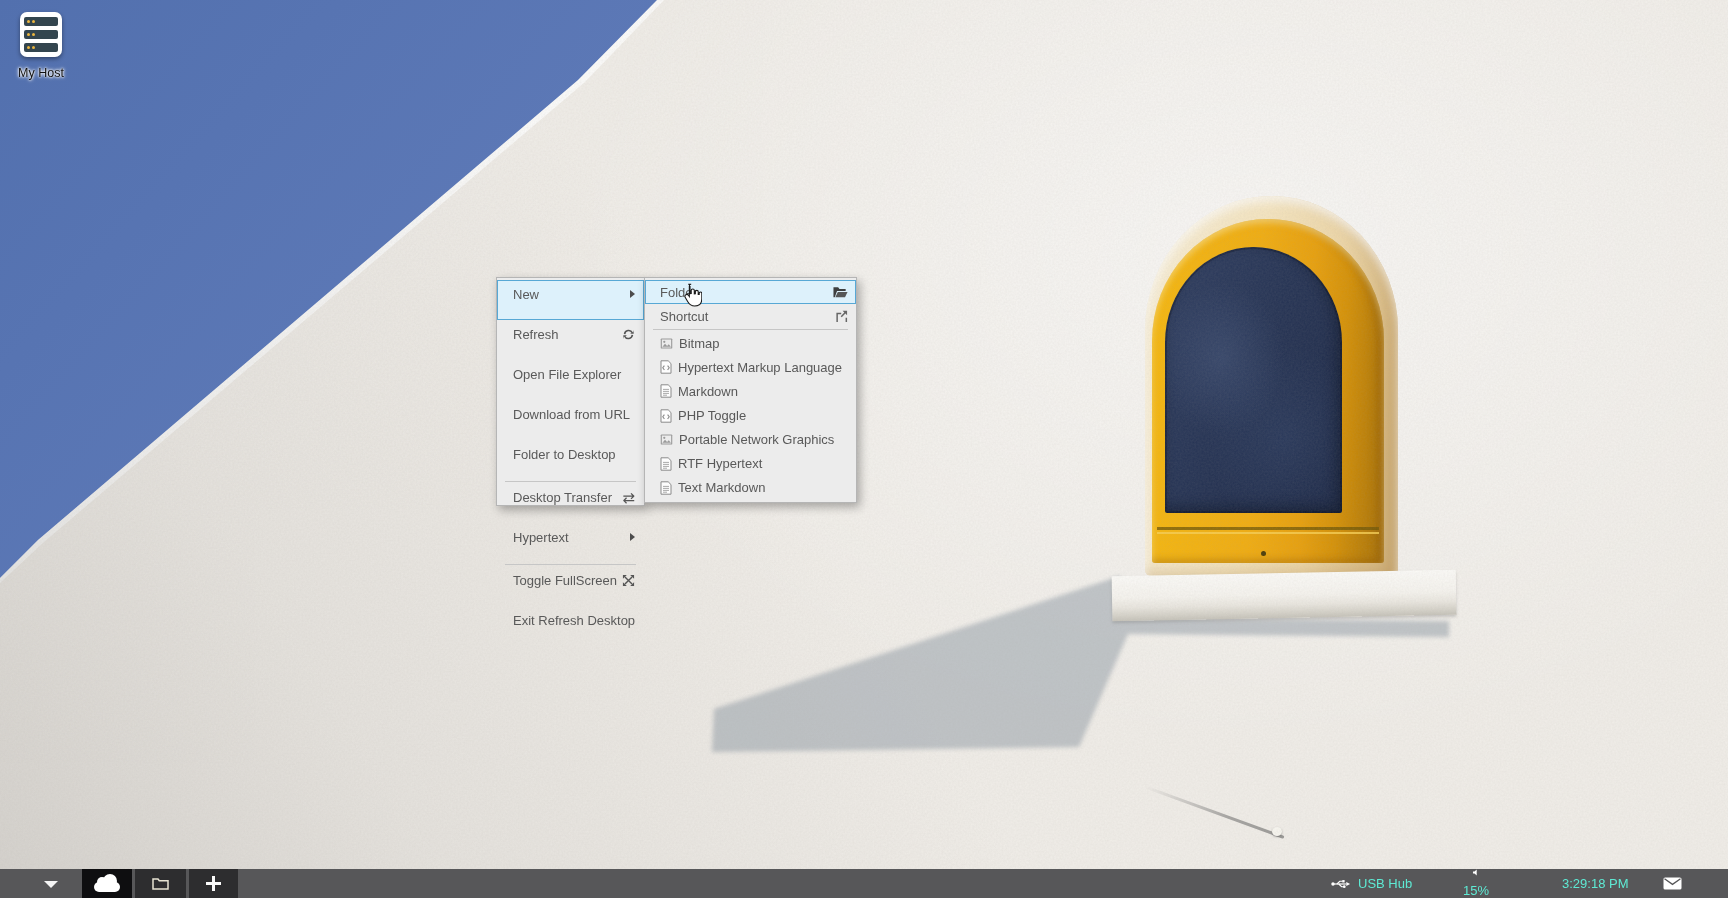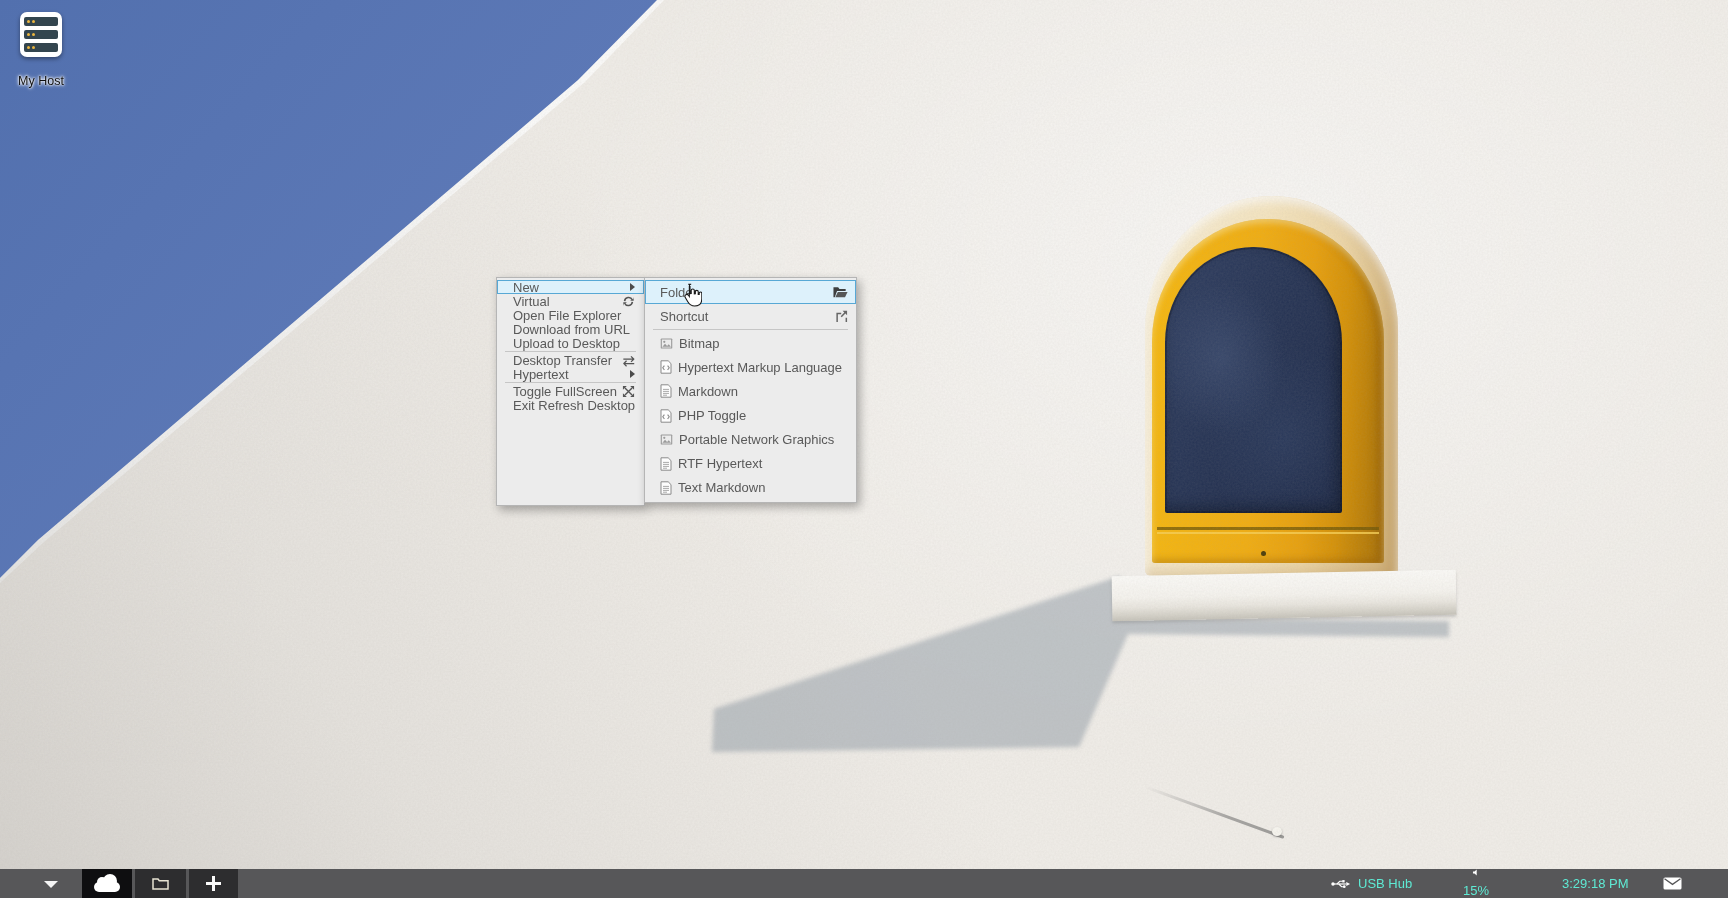--- a/index.html
+++ b/index.html
@@ -76,30 +76,30 @@
   }
   
   .host { position:absolute; z-index:8; left:8px; top:12px; width:66px; text-align:center; cursor:pointer; }
   .host-box {
     margin:0 auto; width:42px; height:45px; background:#fff; border-radius:7px;
     box-shadow:0 2px 4px rgba(0,0,0,.4); padding:5px 4px; box-sizing:border-box;
     display:flex; flex-direction:column; justify-content:space-between;
   }
   .host-bar { height:9px; background:#33454e; border-radius:2px; display:flex; align-items:center; gap:2px; padding-left:3px; }
   .host-dot { width:3px; height:3px; border-radius:50%; background:#eab53e; }
-  .host-label { margin-top:17px; font-size:12.5px; color:#101010; text-shadow:0 0 2px #fff,0 0 3px #fff,0 0 4px #fff; }
+  .host-label { margin-top:9px; font-size:12.5px; color:#101010; text-shadow:0 0 2px #fff,0 0 3px #fff,0 0 4px #fff; }
   
   .menu, .submenu {
     position:absolute; z-index:9; background:#ececec; border:1px solid #b5b5b5;
     box-shadow:3px 4px 9px rgba(0,0,0,.3); box-sizing:border-box;
     font-size:13px; color:#595959; padding:2px 0;
   }
   .menu    { left:496px; top:277px; width:149px; height:229px; }
   .submenu { left:644px; top:277px; width:213px; height:226px; }
-  .mi  { height:14px; display:flex; align-items:center; padding:0 9px 0 16px; white-space:nowrap; cursor:default; }
+  .mi  { height:28px; display:flex; align-items:center; padding:0 9px 12px 16px; white-space:nowrap; cursor:default; }
   .mi .lbl { flex:1; }
   .mi.hl { background:#ddf1fb; box-shadow:inset 0 0 0 1px #57a8d5; }
   .sep { height:1px; background:#c6c6c6; margin:1px 8px; }
   .smi { height:24.1px; display:flex; align-items:center; gap:6px; padding:0 8px 0 15px; white-space:nowrap; cursor:default; }
   .smi .trail { margin-left:auto; display:flex; }
   .arr { width:0; height:0; border-left:5px solid #4c4c4c; border-top:4px solid transparent; border-bottom:4px solid transparent; }
   .glyph { font-size:15px; color:#555; line-height:1; }
   .micon { display:flex; align-items:center; }
   
   .cursor { position:absolute; z-index:11; left:681px; top:283px; pointer-events:none; }
@@ -172,36 +172,36 @@
     </div>
     <div class="host-label">My Host</div>
   </div>
 
   <div class="menu">
     <div class="mi hl">
       <span class="lbl">New</span>
       <span class="arr"></span>
     </div>
     <div class="mi">
-      <span class="lbl">Virtual</span>
+      <span class="lbl">Refresh</span>
       <span class="micon">
         <svg width="13" height="13" viewBox="0 0 16 16">
             <path d="M13.6 5.6A6 6 0 0 0 2.2 7.3l2 .3A4 4 0 0 1 11.7 6l-1.9 1h4.6V2.6z" fill="#555"></path>
             <path d="M2.4 10.4A6 6 0 0 0 13.8 8.7l-2-.3A4 4 0 0 1 4.3 10l1.9-1H1.6v4.4z" fill="#555"></path>
           </svg>
       </span>
     </div>
     <div class="mi">
       <span class="lbl">Open File Explorer</span>
     </div>
     <div class="mi">
       <span class="lbl">Download from URL</span>
     </div>
     <div class="mi">
-      <span class="lbl">Upload to Desktop</span>
+      <span class="lbl">Folder to Desktop</span>
     </div>
     <div class="sep"></div>
     <div class="mi">
       <span class="lbl">Desktop Transfer</span>
       <span class="glyph">⇄</span>
     </div>
     <div class="mi">
       <span class="lbl">Hypertext</span>
       <span class="arr"></span>
     </div>

